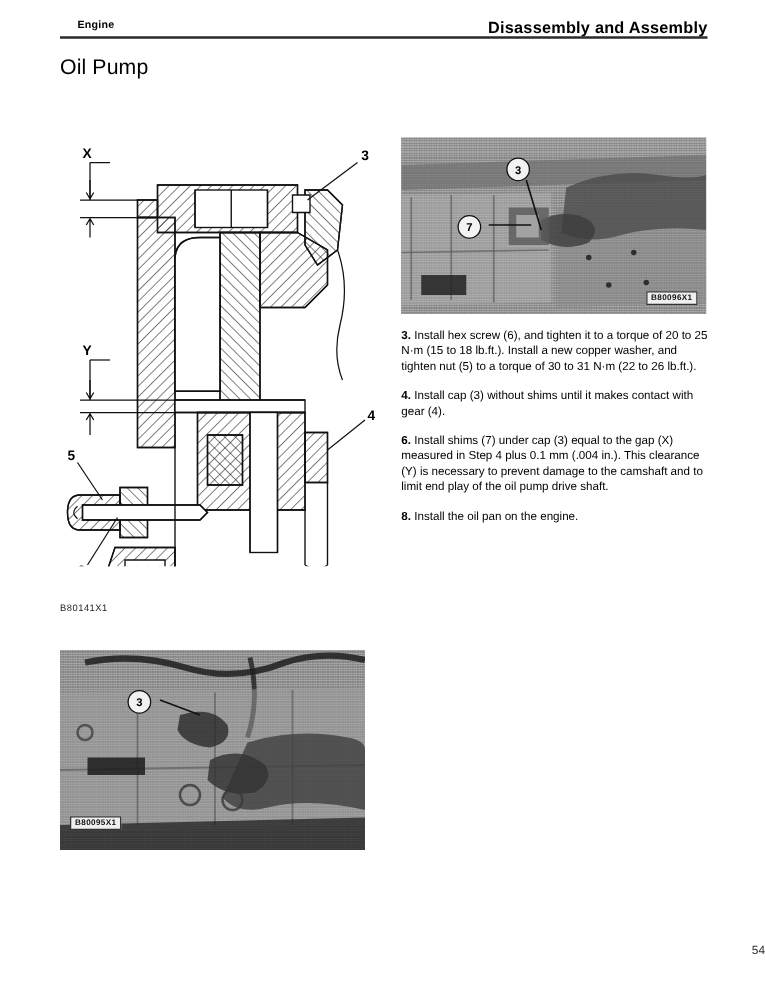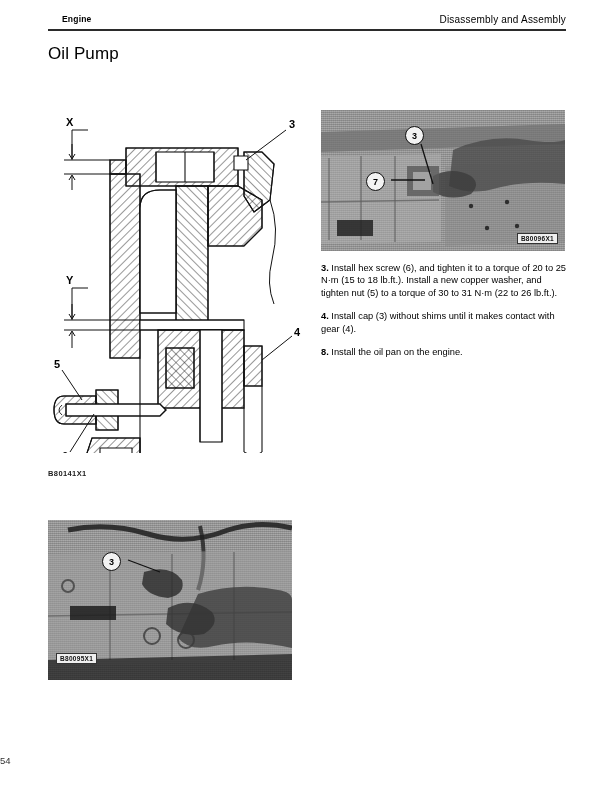--- a/index.html
+++ b/index.html
@@ -16,40 +16,40 @@
   
   .header{
     position:absolute;left:48px;top:14px;width:518px;height:22px;
   }
   .header .h-left{
     position:absolute;left:2px;top:0;
     font-size:8.5px;font-weight:bold;letter-spacing:.2px;margin-left:12px;
   }
   .header .h-right{
     position:absolute;right:0;top:0;
-    font-size:10px;font-weight:normal;letter-spacing:.2px;
+    font-size:13px;font-weight:bold;letter-spacing:.2px;
   }
   .header .rule{
     position:absolute;left:0;right:0;top:15px;height:1.6px;
     background:#2b2b2b;
   }
 
   
   .page-title{
     position:absolute;left:48px;top:44px;
     font-size:17px;font-weight:normal;letter-spacing:.1px;
   }
 
   
   .drawing-wrap{
     position:absolute;left:48px;top:108px;width:255px;height:345px;
   }
   .drawing-caption{
-    position:absolute;left:48px;top:469px;
-    font-size:7.5px;font-weight:bold;letter-spacing:.4px;color:#222;
+    position:absolute;left:48px;top:482px;
+    font-size:7.5px;font-weight:normal;letter-spacing:.4px;color:#222;
   }
 
   
   .photo{
     position:absolute;
     background:#9a9a9a;
     overflow:hidden;
   }
   .photo .grain{
     position:absolute;inset:0;
@@ -88,21 +88,21 @@
   .step{
     font-size:9.3px;line-height:12.4px;
     margin-bottom:11px;
     text-align:left;
   }
   .step b{font-weight:bold;}
 
   
   .folio{
     position:absolute;left:0;right:0;top:755px;
-    text-align:left;font-size:9.5px;color:#333;
+    text-align:right;font-size:9.5px;color:#333;
   }
 </style>
 </head>
 <body>
 
 <div class="page">
 
   <div class="header">
     <div class="h-left">Engine</div>
     <div class="h-right">Disassembly and Assembly</div>
@@ -290,20 +290,24 @@
   <div class="steps">
     <div class="step">
       <b>3.</b>
       <span>Install hex screw (6), and tighten it to a torque of 20 to 25 N·m (15 to 18 lb.ft.). Install a new copper washer, and tighten nut (5) to a torque of 30 to 31 N·m (22 to 26 lb.ft.).</span>
     </div>
     <div class="step">
       <b>4.</b>
       <span>Install cap (3) without shims until it makes contact with gear (4).</span>
     </div>
     <div class="step">
+      <b>6.</b>
+      <span>Install shims (7) under cap (3) equal to the gap (X) measured in Step 4 plus 0.1 mm (.004 in.). This clearance (Y) is necessary to prevent damage to the camshaft and to limit end play of the oil pump drive shaft.</span>
+    </div>
+    <div class="step">
       <b>8.</b>
       <span>Install the oil pan on the engine.</span>
     </div>
   </div>
 
   <div class="folio">54</div>
 
 </div>
 
 </body></html>

